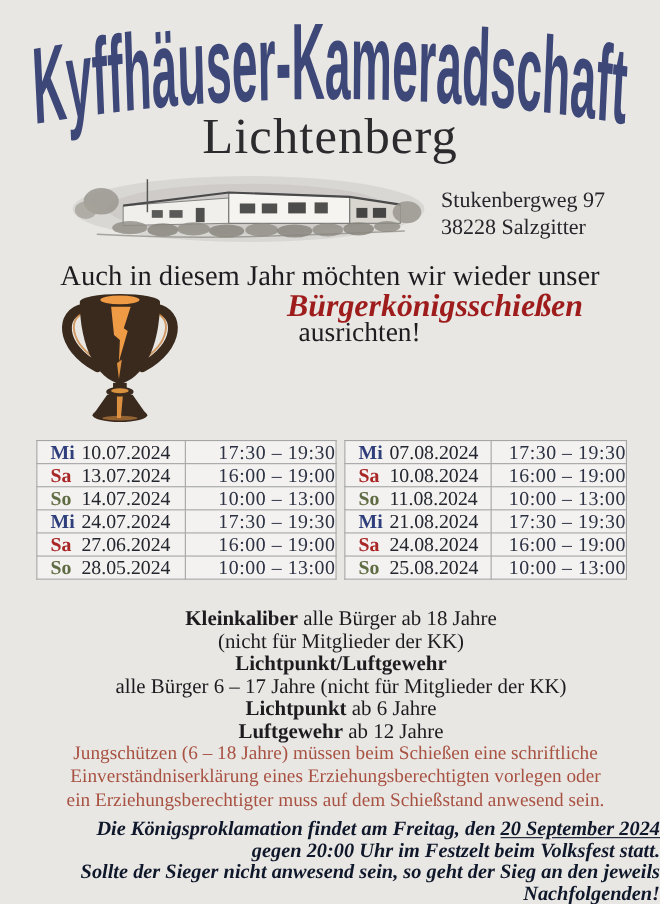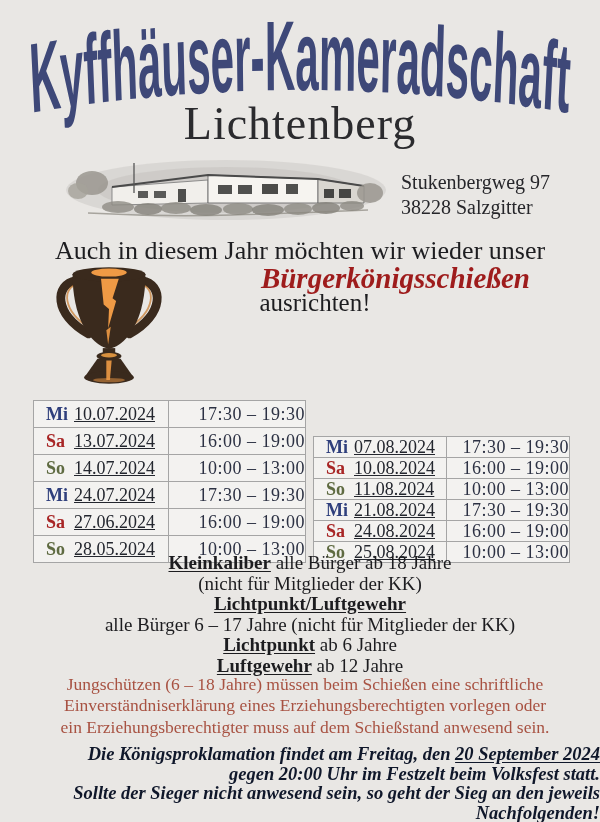--- a/index.html
+++ b/index.html
@@ -15,35 +15,35 @@
   .title-svg{position:absolute;top:0;left:0;}
   .title-text{fill:var(--title-color,#3e4878);font-family:"Liberation Sans",sans-serif;font-weight:bold;}
   .subtitle{position:absolute;top:96px;left:0;width:100%;text-align:center;
     font-size:46px;line-height:56px;color:#2b2b2e;letter-spacing:1px;}
   .building-svg{position:absolute;top:157px;left:62px;}
   .address{position:absolute;top:170px;left:401px;font-size:20px;line-height:25px;color:#26262a;}
   .intro-line{position:absolute;top:236px;left:0;width:100%;text-align:center;font-size:26px;line-height:30px;}
   .trophy-svg{position:absolute;top:258px;left:53px;}
   .event-name{position:absolute;top:262px;left:116px;width:414px;text-align:right;
     font-size:29px;line-height:32px;font-weight:bold;font-style:italic;color:var(--event-color,#9e1c1c);}
-  .event-action{position:absolute;top:289px;left:108px;width:414px;text-align:center;font-size:25px;line-height:28px;}
+  .event-action{position:absolute;top:289px;left:120px;width:414px;text-align:center;font-size:25px;line-height:28px;}
   .schedule-heading{position:absolute;top:348px;left:116px;width:414px;text-align:center;
     font-size:31px;line-height:36px;text-decoration:underline;text-underline-offset:4px;}
   .tables{position:absolute;top:400px;left:33px;width:535px;display:flex;gap:7px;}
   table{border-collapse:collapse;table-layout:fixed;background:rgba(255,255,255,0.45);}
-  .t-left{width:272px;} .t-right{width:256px;margin-top:36px;}
+  .t-left{width:272px;} .t-right{width:256px;}
   .t-left col.c-daydate{width:135px;} .t-left col.c-time{width:137px;}
   .t-right col.c-daydate{width:133px;} .t-right col.c-time{width:123px;}
   td{border:1px solid #a5a5a5;height:20px;font-size:18px;line-height:20px;padding:0;overflow:hidden;}
-  td.daydate{padding-left:12px;color:#23262e;text-decoration:underline;}
+  td.daydate{padding-left:12px;color:#23262e;}
   .day{font-weight:bold;display:inline-block;width:28px;}
   td.time{text-align:right;color:#2c3143;letter-spacing:0.5px;}
   .categories{position:absolute;top:553px;left:20px;width:580px;text-align:center;
     font-size:19px;line-height:20.6px;color:#1c1c1f;}
-  .ul{font-weight:bold;text-decoration:underline;text-underline-offset:2px;}
+  .ul{font-weight:bold;text-underline-offset:2px;}
   .youth-notice{position:absolute;top:674px;left:8px;width:594px;text-align:center;
     font-size:17.5px;line-height:21.3px;color:var(--youth-color,#a85242);}
   .proclamation{position:absolute;top:745px;left:0;width:100%;text-align:right;
     font-size:18.5px;line-height:19.5px;font-weight:bold;font-style:italic;color:#0f172a;}
   .udate{text-decoration:underline;text-underline-offset:2px;}
 </style>
 </head>
 <body>
 
 <div class="page">

